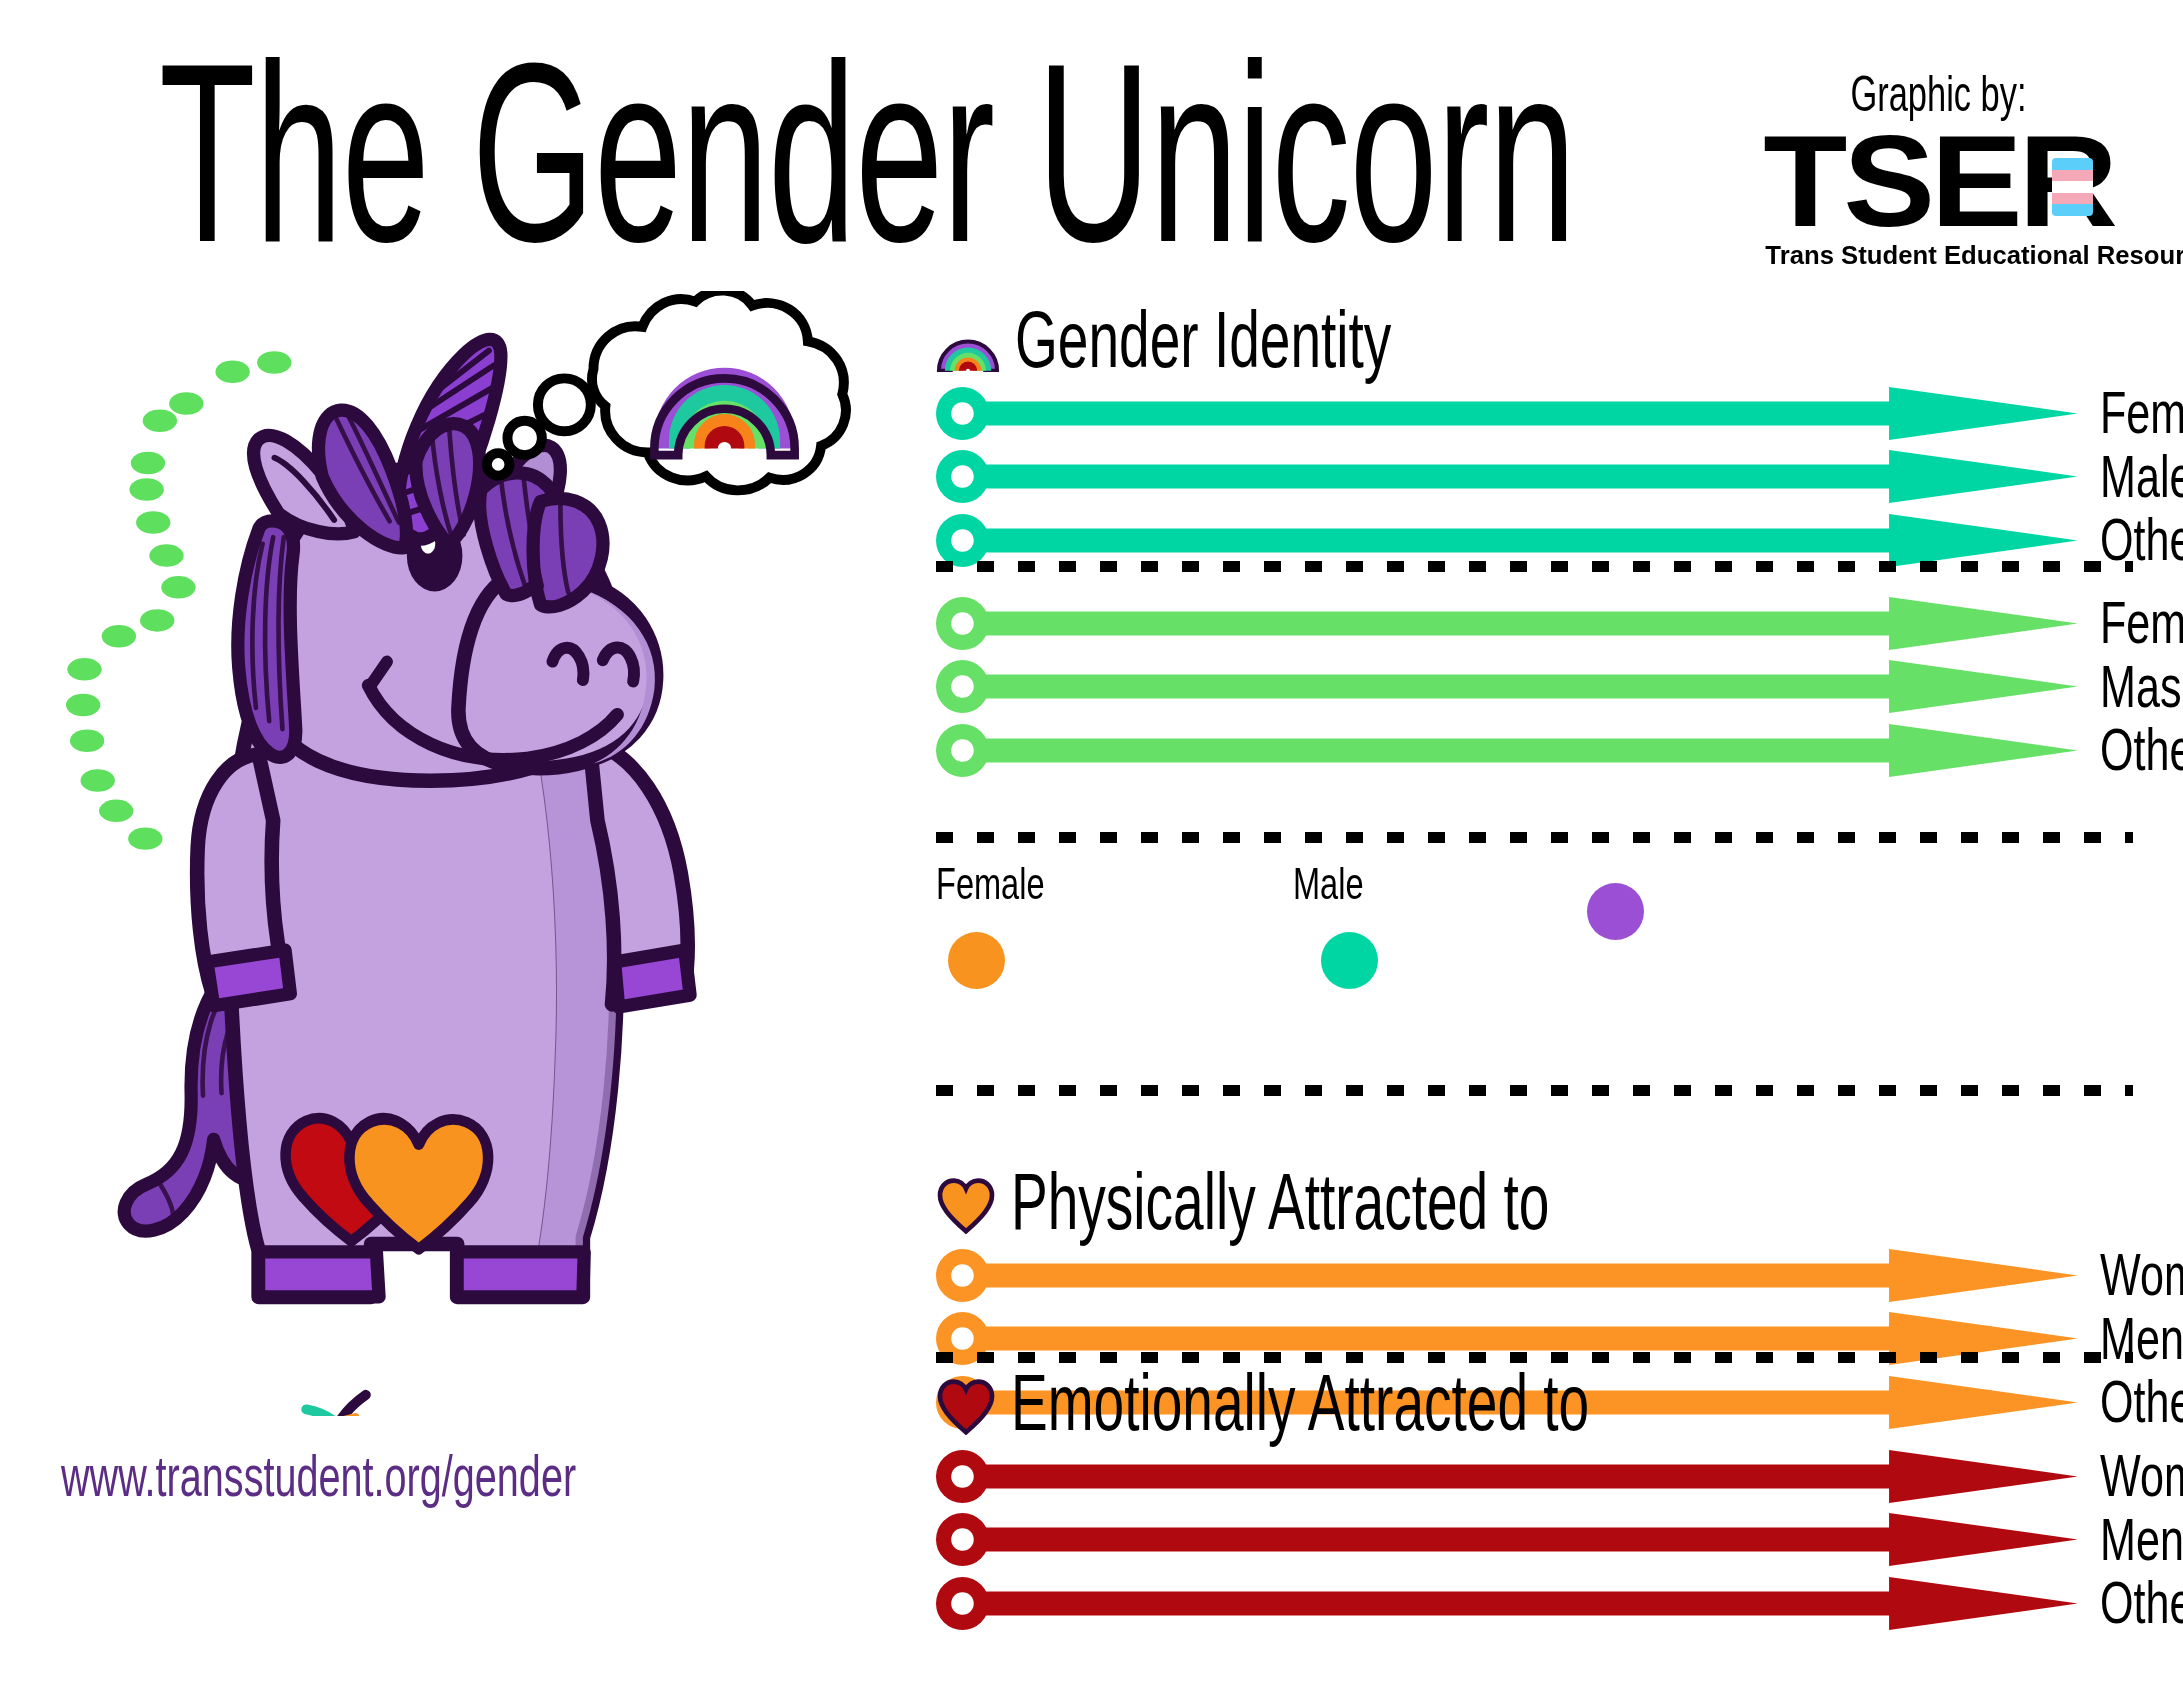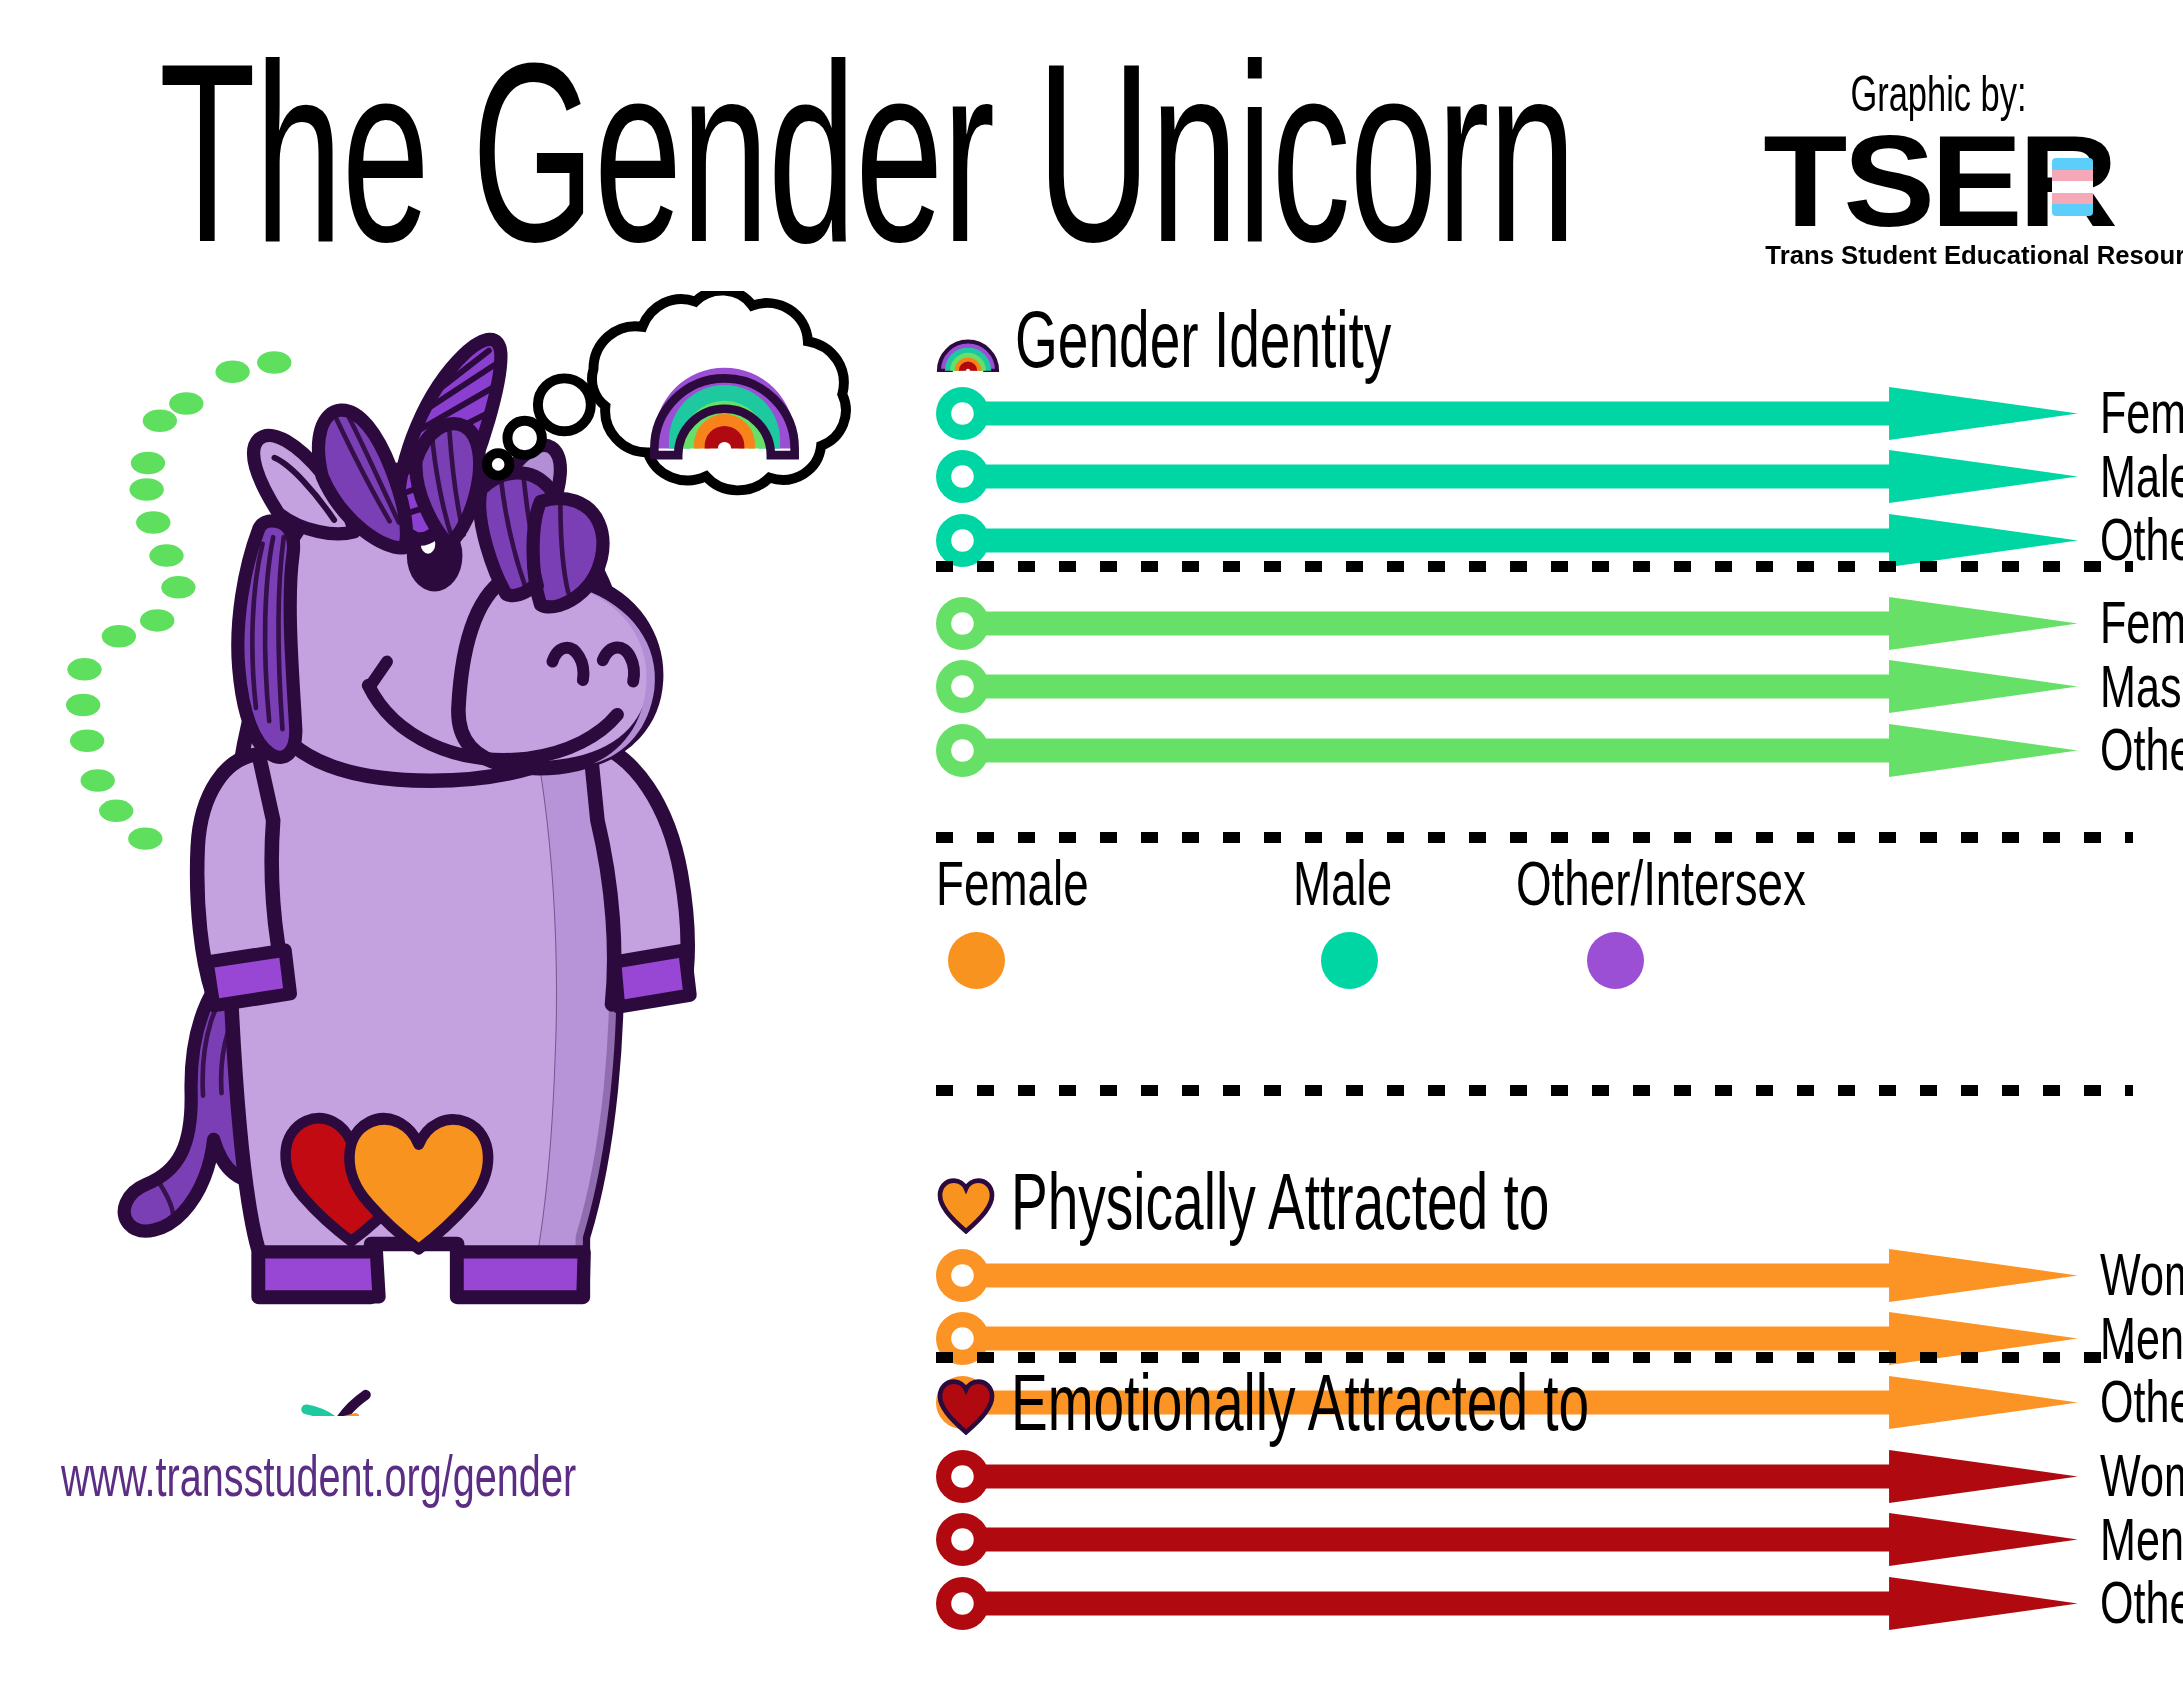--- a/index.html
+++ b/index.html
@@ -68,21 +68,21 @@
 
   
   .divider{position:absolute;left:936px;width:1197px;height:10.6px;
     background-image:repeating-linear-gradient(to right,#000 0 17px,transparent 17px 41px);}
 
   
   .saab-grid{position:relative;height:172px;margin-top:6.6px;}
   .saab-item{position:absolute;top:0;text-align:left;}
   .saab-label{
     font-family:"Liberation Sans Narrow","Liberation Sans",sans-serif;
-    font-size:52px;line-height:49px;color:#000;white-space:nowrap;}
+    font-size:37px;line-height:49px;color:#000;white-space:nowrap;}
   .saab-label span{display:inline-block;transform:scaleX(0.88) scaleY(1.22);transform-origin:left center;}
   .saab-dot{width:57px;height:57px;border-radius:50%;margin-top:24px;margin-left:12px;}
 
   
   .icon-rainbow{width:64px;height:41px;}
   .icon-dot{width:49px;height:49px;border-radius:50%;}
   .icon-dna{width:57px;height:66px;}
   .icon-heart{width:60px;height:56px;}
 
   
@@ -367,21 +367,20 @@
     <div class="saab-grid">
       <div class="saab-item" style="left:0px;">
         <div class="saab-label"><span>Female</span></div>
         <div class="saab-dot" style="background:#f8931f;"></div>
       </div>
       <div class="saab-item" style="left:357px;">
         <div class="saab-label"><span>Male</span></div>
         <div class="saab-dot" style="background:#00d6a4;margin-left:28px;"></div>
       </div>
       <div class="saab-item" style="left:580px;">
-        <div class="saab-label"><span>Other/Intersex</span></div>
         <div class="saab-dot" style="background:#9b4fd4;margin-left:71px;"></div>
       </div>
     </div>
   </div>
 
   <div class="divider" style="top:1085px;"></div>
 
   <div class="section" id="sec-physical" style="top:1170px;">
     <div class="sec-head">
       <svg class="icon-heart" viewBox="0 0 90 84">

